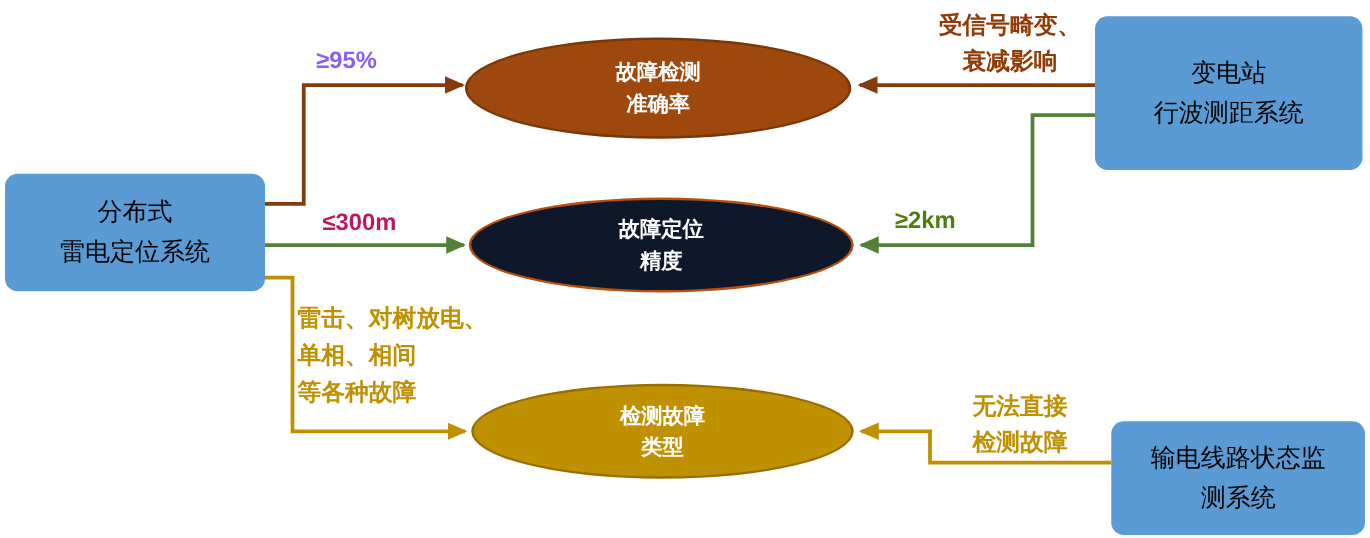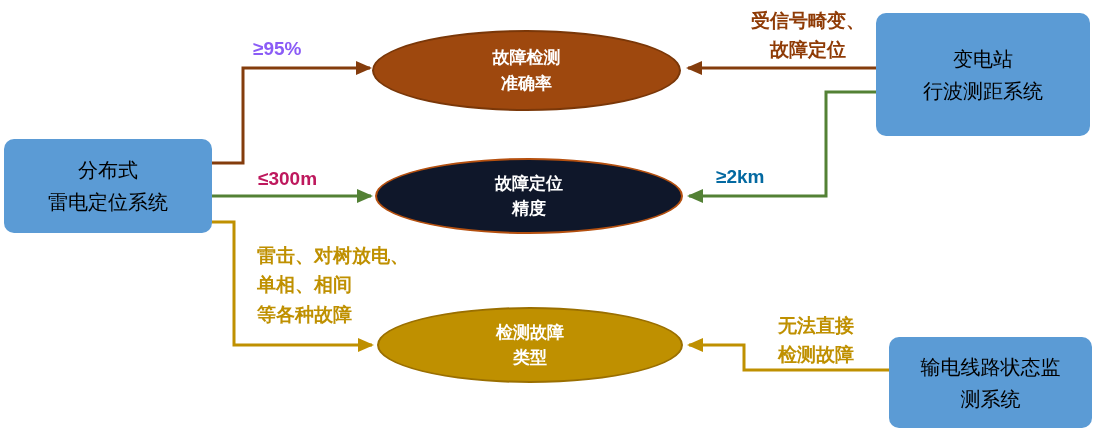--- a/index.html
+++ b/index.html
@@ -60,23 +60,23 @@
   .edge-label {
     position: absolute;
     z-index: 3;
     font-weight: 700;
     font-size: 19px;
     white-space: pre-line;
     line-height: 1.55;
   }
   #lbl-ge95   { left: 253px; top: 34px;  color: #8b5cf6; }
   #lbl-le300m { left: 258px; top: 164px; color: #be185d; }
-  #lbl-faults { left: 238px; top: 241px; color: #BF9000; margin-left: 19px; }
+  #lbl-faults { left: 238px; top: 241px; color: #BF9000; }
   #lbl-signal { left: 730px; top: 6px;   width: 156px; text-align: center; color: #8F3B06; }
-  #lbl-ge2km  { left: 716px; top: 162px; color: #0369a1; }
+  #lbl-ge2km  { left: 716px; top: 162px; color: #4d7c0f; }
   #lbl-cannot { left: 754px; top: 311px; width: 124px; text-align: center; color: #BF9000; }
 </style>
 </head>
 <body>
 
 <div class="stage">
 
   <svg class="edges" width="1096" height="430" viewBox="0 0 1096 430">
     <defs>
       <marker id="ah-brown" viewBox="0 0 16 14" refX="14" refY="7" markerWidth="16" markerHeight="14" markerUnits="userSpaceOnUse" orient="auto">
@@ -118,20 +118,20 @@
 
   <div class="edge-label" id="lbl-ge95">≥95%</div>
 
   <div class="edge-label" id="lbl-le300m">≤300m</div>
 
   <div class="edge-label" id="lbl-faults">雷击、对树放电、
 单相、相间
 等各种故障</div>
 
   <div class="edge-label" id="lbl-signal">受信号畸变、
-故障定位</div>
+衰减影响</div>
 
   <div class="edge-label" id="lbl-ge2km">≥2km</div>
 
   <div class="edge-label" id="lbl-cannot">无法直接
 检测故障</div>
 
 </div>
 
 </body></html>

